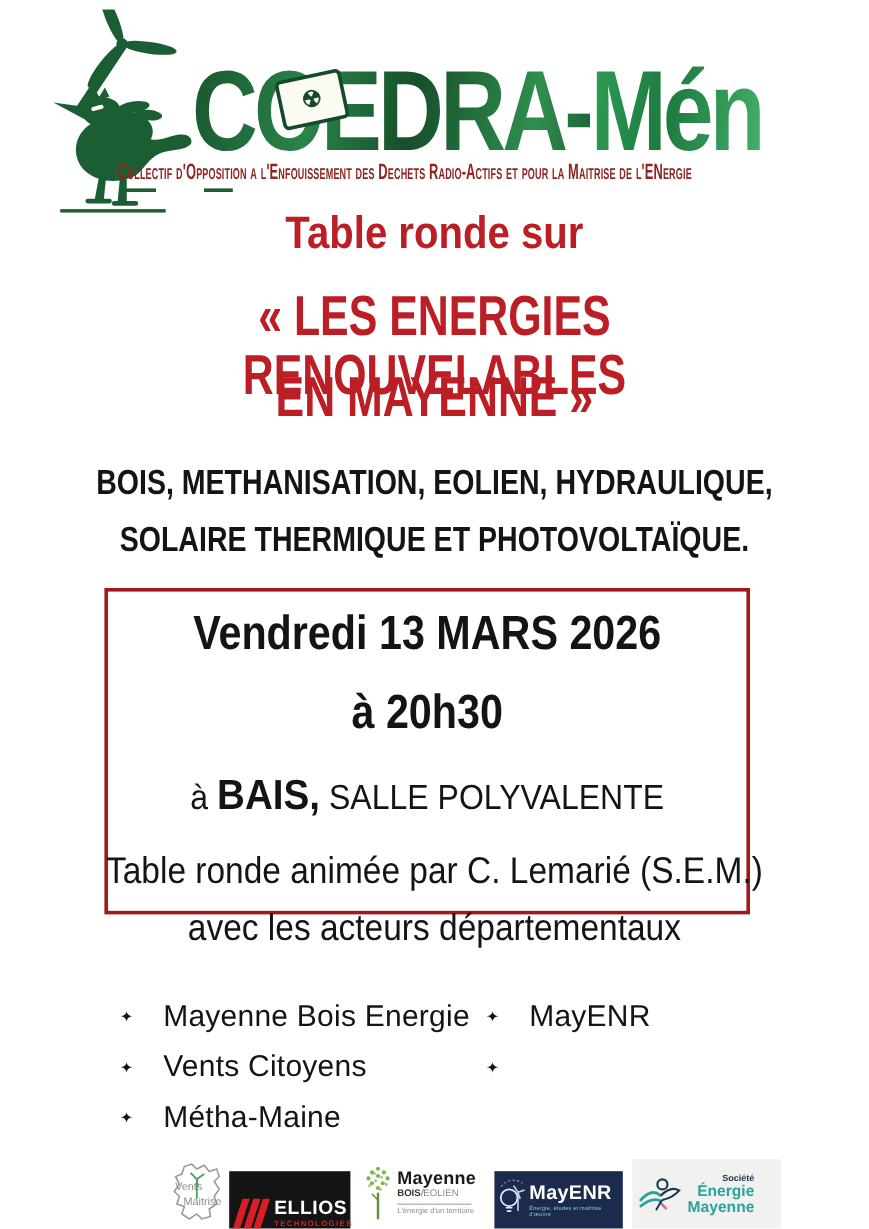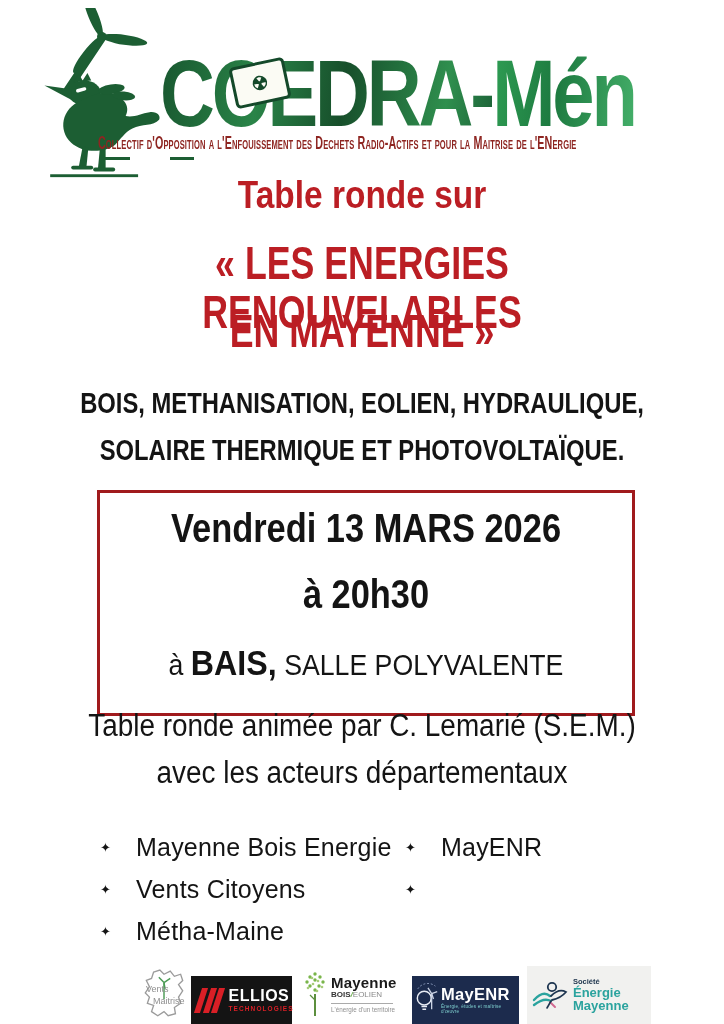--- a/index.html
+++ b/index.html
@@ -41,21 +41,21 @@
 
   
   .title1 { top:176px; font-size:38px; font-weight:bold; color:#bb1e24; transform:scaleX(0.88); }
   .title2 { top:238px; font-size:47px; font-weight:bold; color:#bb1e24; transform:scaleX(0.76); }
   .title3 { top:306px; font-size:47px; font-weight:bold; color:#bb1e24; transform:scaleX(0.76); }
   .sub1   { top:388px; font-size:29px; font-weight:bold; color:#141414; transform:scaleX(0.82); }
   .sub2   { top:435px; font-size:29px; font-weight:bold; color:#141414; transform:scaleX(0.82); }
 
   
   .event-box {
-    position:absolute; left:97px; top:490px; width:538px; height:226px;
+    position:absolute; left:87px; top:490px; width:538px; height:272px;
     border:3px solid #a01a1d; box-sizing:border-box; background:#ffffff;
   }
   .ev-date { top:14px;  font-size:40px; font-weight:bold; transform:scaleX(0.86); }
   .ev-time { top:80px;  font-size:40px; font-weight:bold; transform:scaleX(0.86); }
   .ev-loc  { top:152px; font-size:29px; transform:scaleX(0.92); }
   .ev-loc .city { font-size:35px; font-weight:bold; }
 
   .mod1 { top:710px; font-size:31px; transform:scaleX(0.90); }
   .mod2 { top:757px; font-size:31px; transform:scaleX(0.90); }
 
@@ -67,21 +67,21 @@
   .pbul { font-size:13px; color:#141414; width:36px; }
   .plab { font-size:25px; color:#141414; letter-spacing:0.2px; }
 
   
   .logo-vents { position:absolute; left:138px; top:968px; width:52px; height:54px; }
   .vents-text { position:absolute; color:#8f8f8f; font-size:9px; line-height:1; }
   .vt1 { left:8px; top:17px; } .vt2 { left:15px; top:29px; }
 
   .logo-ellios {
     position:absolute; left:191px; top:976px; width:101px; height:48px;
-    background:#141414; display:flex; align-items:center; padding:0 0 0 7px; box-sizing:border-box;
+    background:#141414; display:flex; align-items:flex-end; padding:0 0 0 7px; box-sizing:border-box;
   }
   .slashes { display:flex; margin-right:5px; }
   .slash { width:6px; height:25px; background:#d91f26; transform:skewX(-18deg); margin-right:2.5px; }
   .ellios-name { font-size:16px; font-weight:800; color:#ffffff; letter-spacing:0.5px; line-height:1; }
   .ellios-sub  { font-size:6.5px; font-weight:700; color:#d91f26; letter-spacing:1.1px; line-height:1; margin-top:2px; }
 
   .logo-mbe {
     position:absolute; left:302px; top:964px; width:98px; height:60px; background:#ffffff;
     display:flex; align-items:center;
   }
@@ -99,21 +99,21 @@
     background:#1c2b4d; display:flex; align-items:center; padding:0 4px 0 3px; box-sizing:border-box;
   }
   .mayenr-text { margin-left:2px; }
   .mayenr-name { font-size:16.5px; font-weight:700; color:#ffffff; line-height:1; letter-spacing:0.3px; }
   .mayenr-tag  { font-size:4.6px; color:#7ecfcf; margin-top:2px; letter-spacing:0.2px; }
 
   .logo-sem {
     position:absolute; left:527px; top:966px; width:124px; height:58px;
     background:#f1f1ef; display:flex; align-items:center; padding:2px 4px; box-sizing:border-box;
   }
-  .sem-text { margin-left:4px; line-height:1.02; }
+  .sem-text { margin-left:4px; line-height:1.02;text-align:right; }
   .sem-soc { font-size:7.5px; font-weight:700; color:#21374f; }
   .sem-en  { font-size:13px;  font-weight:700; color:#2aa39e; }
   .sem-may { font-size:13px;  font-weight:700; color:#2aa39e; }
 </style>
 </head>
 <body>
 
 <div class="poster">
 
   <svg class="mascot" viewBox="0 0 150 180">

